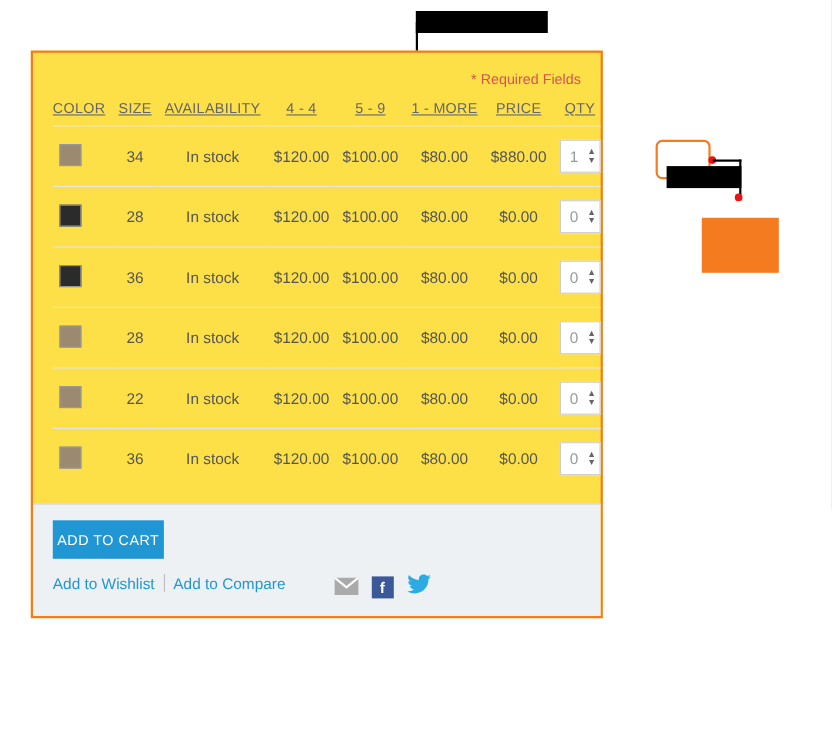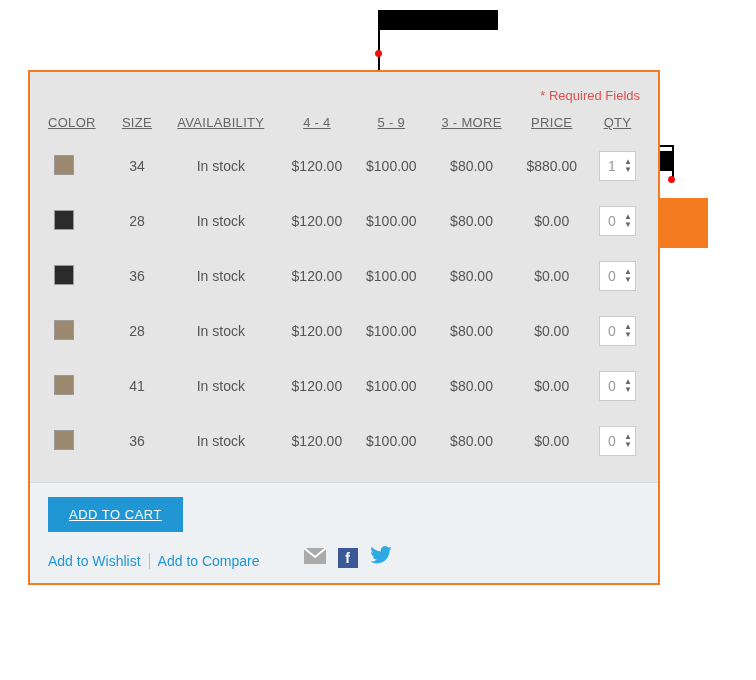--- a/index.html
+++ b/index.html
@@ -11,25 +11,24 @@
     color: #555;
     background: #fff;
     width: 756px;
     height: 680px;
     position: relative;
   }
   .panel {
     position: absolute;
     left: 28px;
     top: 46px;
-    width: 632px;
+    width: 520px;
     border: 2px solid #f47b20;
     padding: 16px 18px 10px 18px;
-    background: #e5e5e5;
-    margin-top: 24px;
+    background: #fde047;
   }
   .req {
     color: #d9534f;
     font-size: 13px;
     text-align: right;
     margin-bottom: 4px;
   }
   table {
     width: 100%;
     border-collapse: collapse;
@@ -86,30 +85,29 @@
   .footer-bar {
     background: #eef1f4;
     margin: 14px -18px -10px -18px;
     padding: 14px 18px;
     border-top: 1px solid #d8dde2;
   }
   .add-cart {
     background: #2196d4;
     color: #fff;
     border: none;
-    padding: 10px 21px;
+    padding: 10px 4px;
     font-size: 13px;
     letter-spacing: .5px;
     cursor: pointer;
-    text-decoration: underline;
   }
   .footer-links {
     margin-top: 14px;
     display: flex;
-    align-items: flex-end;
+    align-items: flex-start;
     gap: 14px;
     font-size: 14px;
   }
   .footer-links a {
     color: #2196d4;
     text-decoration: none;
   }
   .divider {
     width: 1px; height: 16px; background: #bbb;
     margin: 0 -6px;
@@ -187,21 +185,21 @@
   <div class="req">* Required Fields</div>
 
   <table>
     <thead>
       <tr>
         <th>COLOR</th>
         <th>SIZE</th>
         <th>AVAILABILITY</th>
         <th>4 - 4</th>
         <th>5 - 9</th>
-        <th>3 - MORE</th>
+        <th>1 - MORE</th>
         <th>PRICE</th>
         <th>QTY</th>
       </tr>
     </thead>
     <tbody id="rows">
         <tr>
           <td><span class="swatch" style="background:#9b8a6f"></span></td>
           <td>34</td>
           <td>In stock</td>
           <td>$120.00</td>
@@ -259,21 +257,21 @@
           <td class="qty-cell"><span class="qty-box">
               <span class="qty-val">0</span>
               <span class="qty-arrows">
                 <span>▲</span>
                 <span>▼</span>
               </span>
             </span></td>
         </tr>
         <tr>
           <td><span class="swatch" style="background:#9b8a6f"></span></td>
-          <td>41</td>
+          <td>22</td>
           <td>In stock</td>
           <td>$120.00</td>
           <td>$100.00</td>
           <td>$80.00</td>
           <td>$0.00</td>
           <td class="qty-cell"><span class="qty-box">
               <span class="qty-val">0</span>
               <span class="qty-arrows">
                 <span>▲</span>
                 <span>▼</span>

